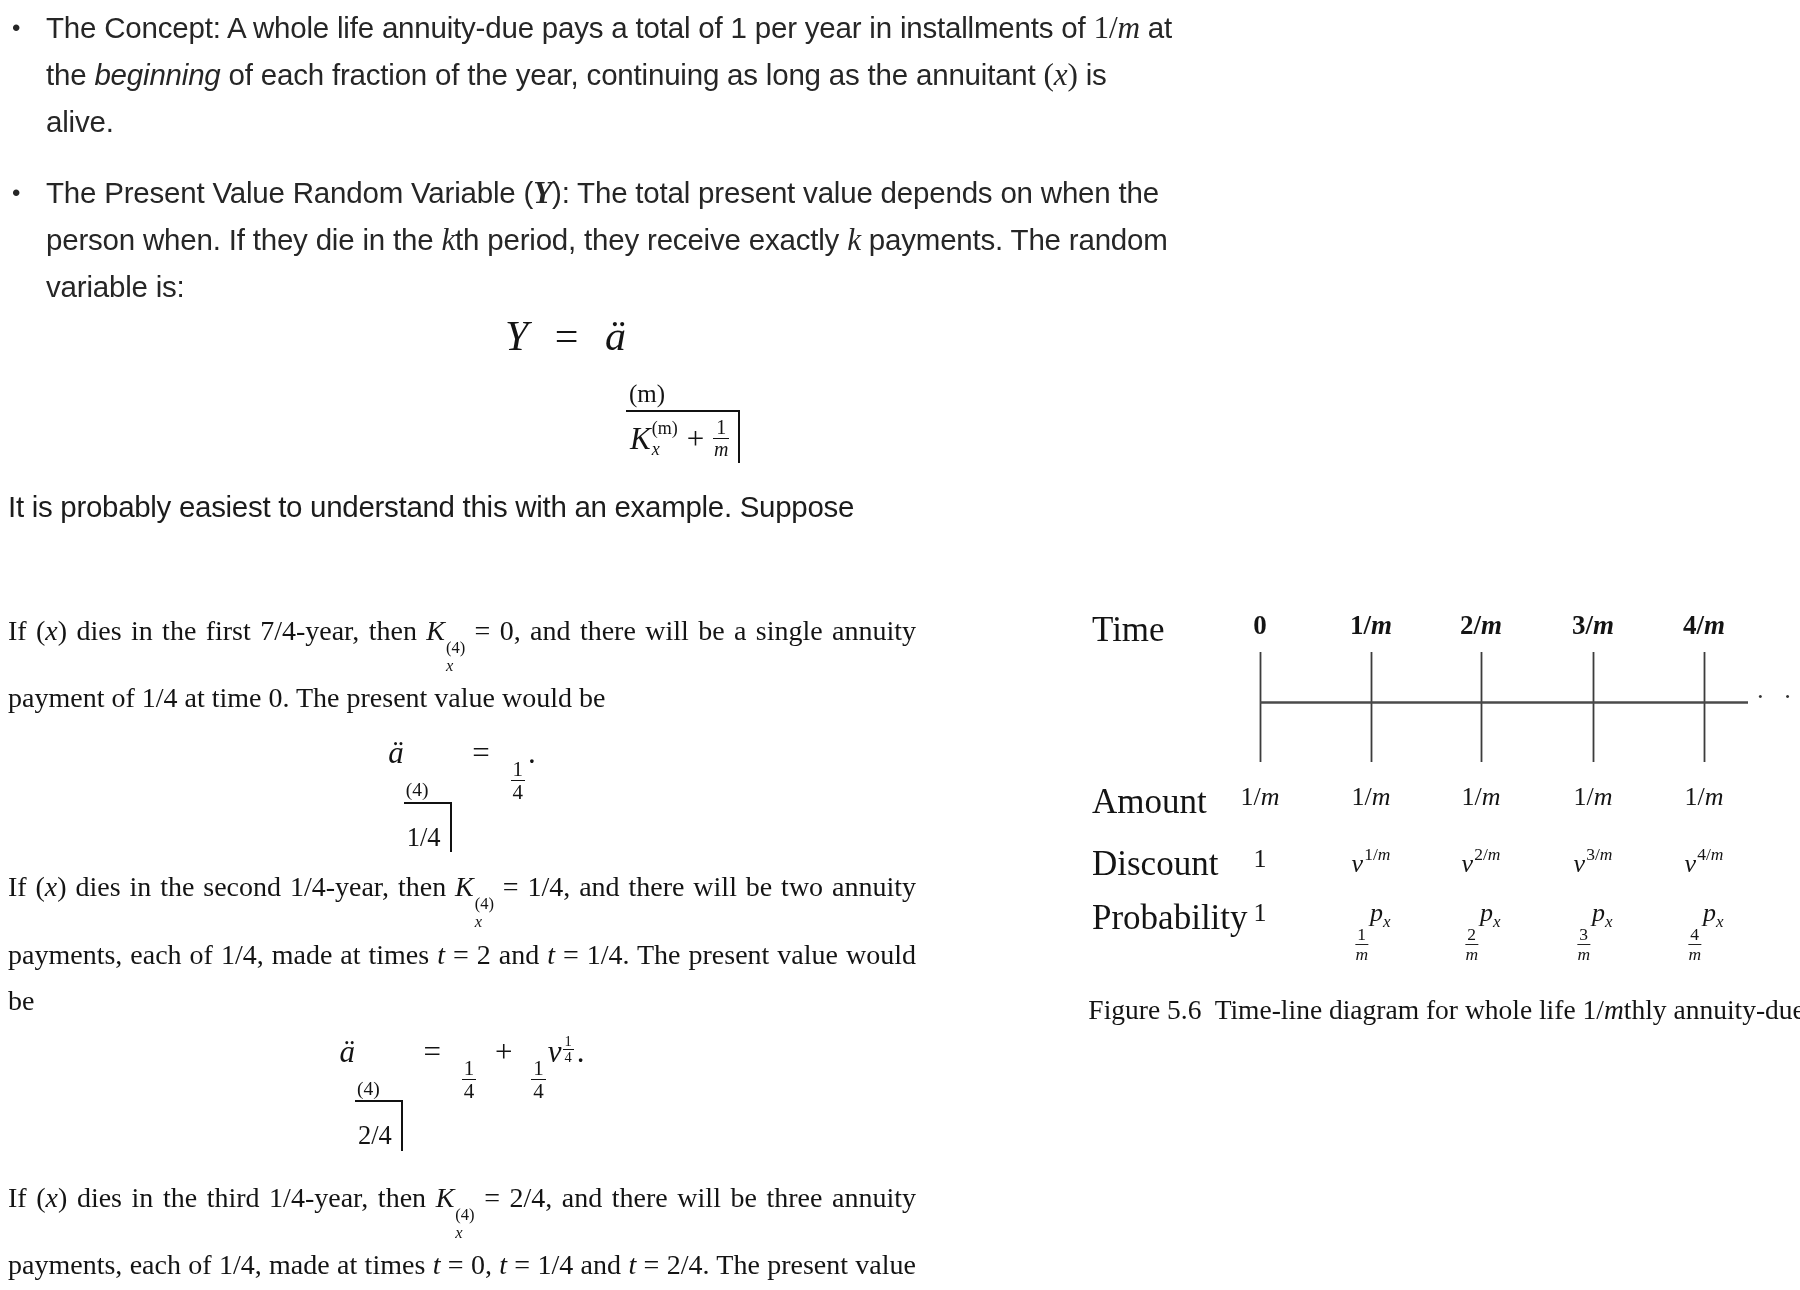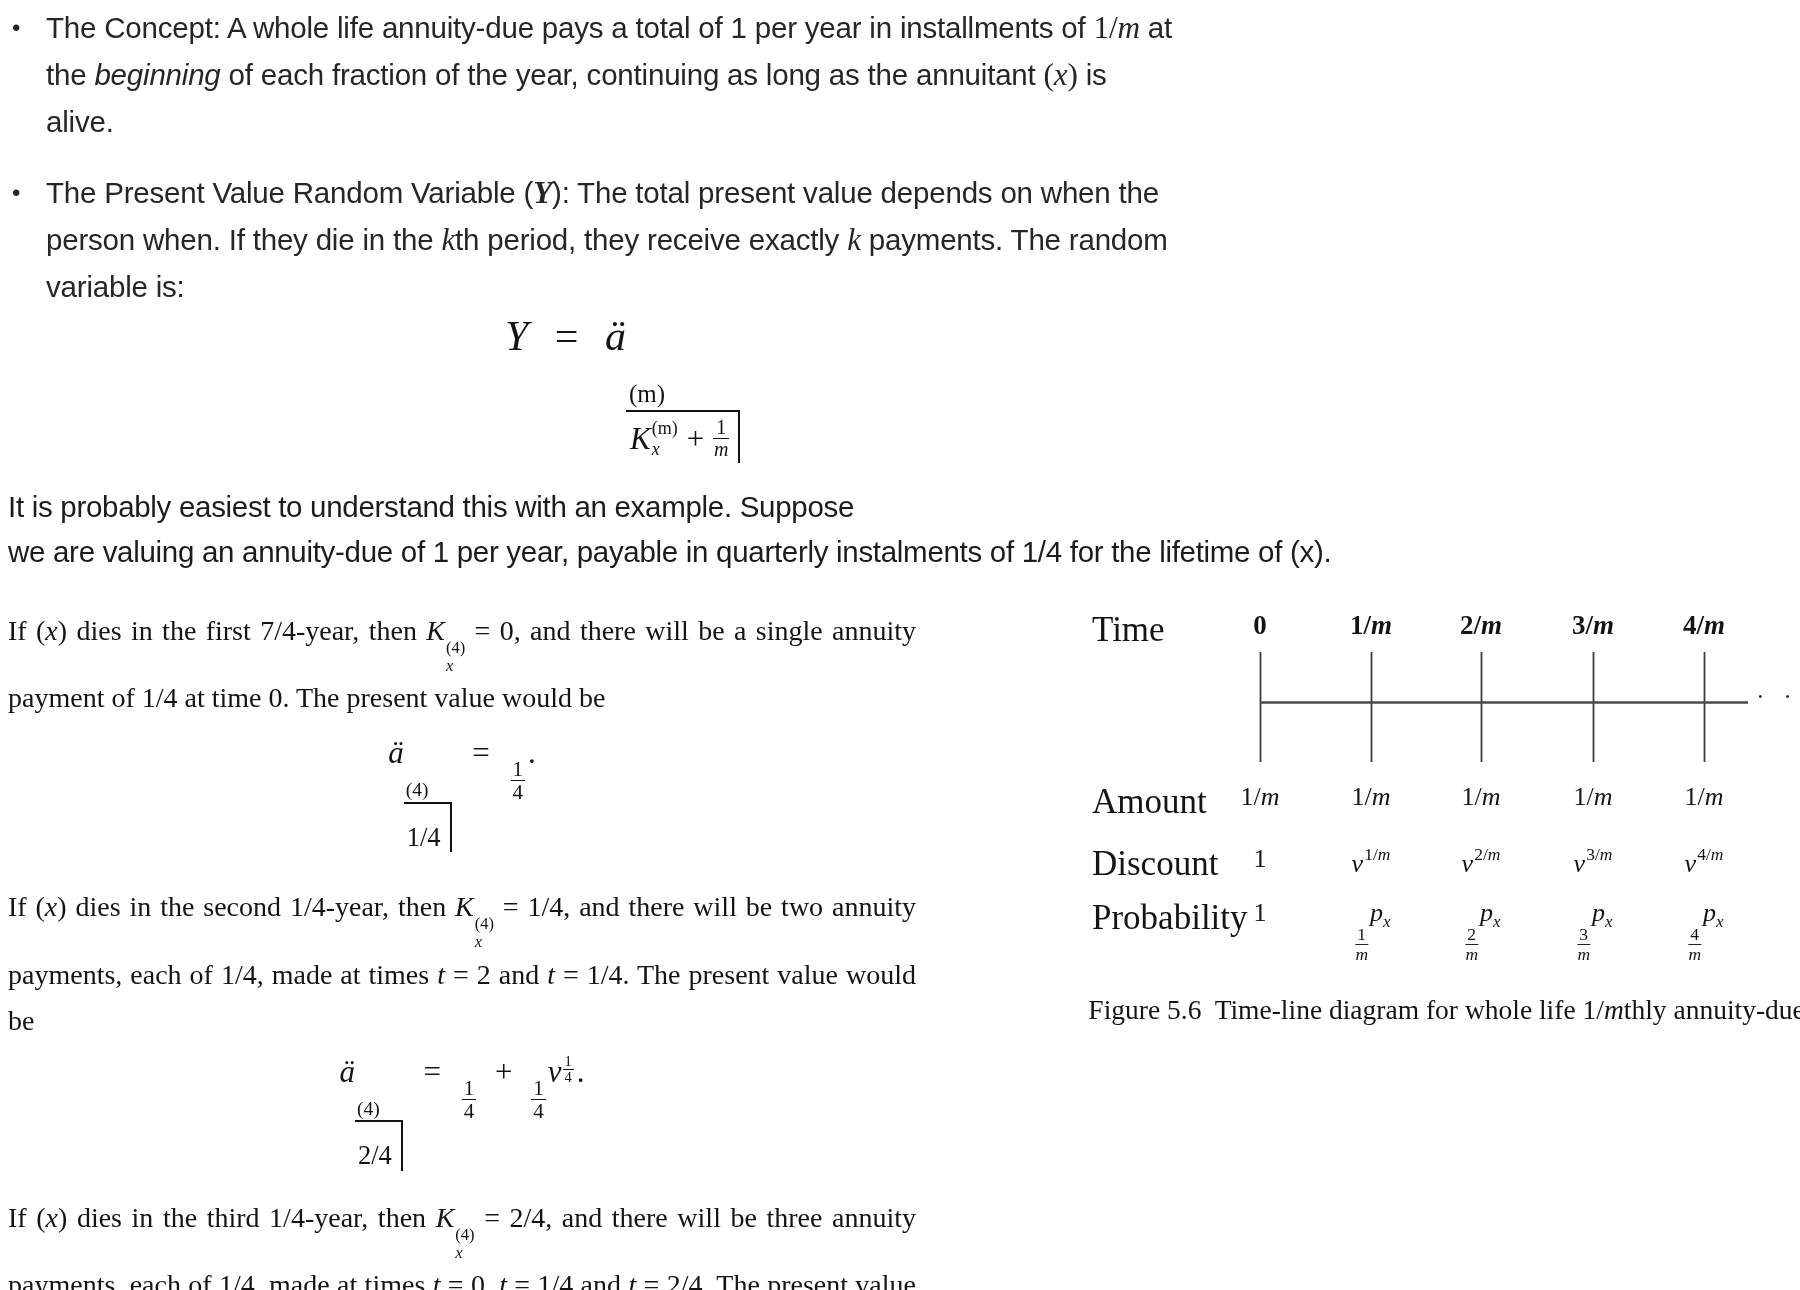--- a/index.html
+++ b/index.html
@@ -101,21 +101,20 @@
       <span class="fy-frac">
           <span class="fn">1</span>
           <span class="it">m</span>
         </span>
     </span>
   </span>
 </div>
 
 <div class="intro">
   <div>It is probably easiest to understand this with an example. Suppose</div>
-  <div>we are valuing an annuity-due of 1 per year, payable in quarterly instalments of 1/4 for the lifetime of (x).</div>
 </div>
 
 <div class="leftcol">
 
   <p class="para"><span><span>If (</span><span class="m">x</span><span>) dies in the first 7/4-year, then </span></span><span class="kx"><span class="m">K</span><span class="kss">
           <span>(4)</span>
           <span class="m">x</span>
         </span></span><span><span> = 0, and there will be a single annuity payment of 1/4 at time 0. The present value would be</span></span></p>
 
   <div class="formula" style="margin-top:14px">
@@ -123,21 +122,21 @@
         <span class="ann-sup">(4)</span>
         <span class="ann-dur">1/4</span>
       </span>
     <span class="feq">=</span>
     <span class="frac">
         <span class="fn">1</span>
         <span>4</span>
       </span><span class="fend">.</span>
   </div>
 
-  <p class="para" style="margin-top:32px"><span><span>If (</span><span class="m">x</span><span>) dies in the second 1/4-year, then </span></span><span class="kx"><span class="m">K</span><span class="kss">
+  <p class="para" style="margin-top:12px"><span><span>If (</span><span class="m">x</span><span>) dies in the second 1/4-year, then </span></span><span class="kx"><span class="m">K</span><span class="kss">
           <span>(4)</span>
           <span class="m">x</span>
         </span></span><span><span> = 1/4, and there will be two annuity payments, each of 1/4, made at times </span><span class="m">t</span><span> = 2 and </span><span class="m">t</span><span> = 1/4. The present value would be</span></span></p>
 
   <div class="formula" style="margin-top:10px">
     <span class="m">ä</span><span class="ann-stack">
         <span class="ann-sup">(4)</span>
         <span class="ann-dur">2/4</span>
       </span>
     <span class="feq">=</span>

